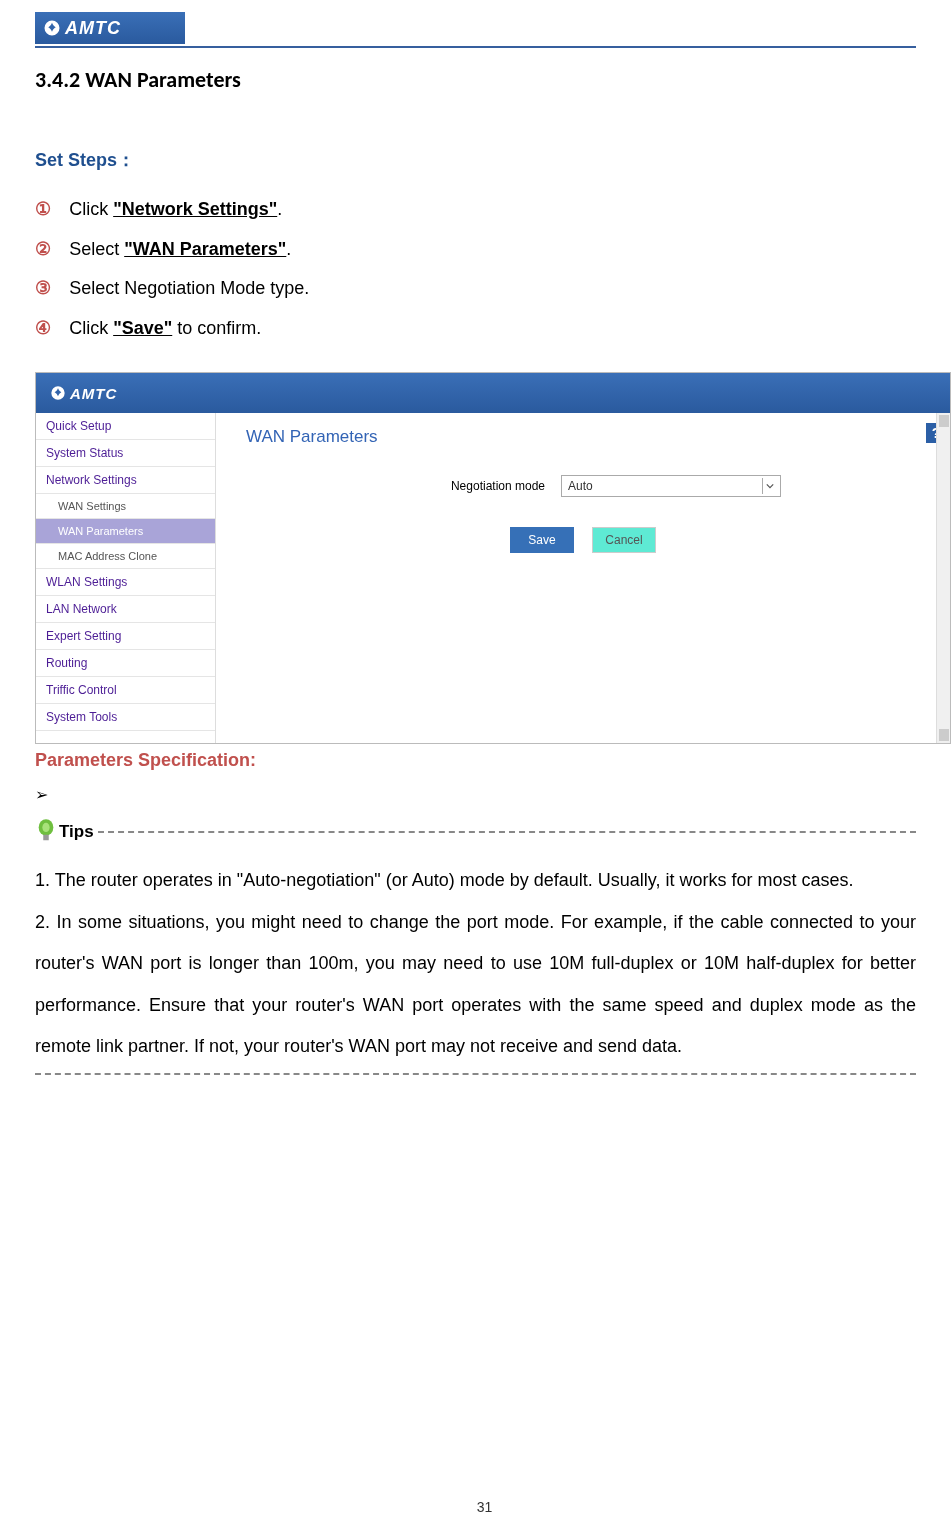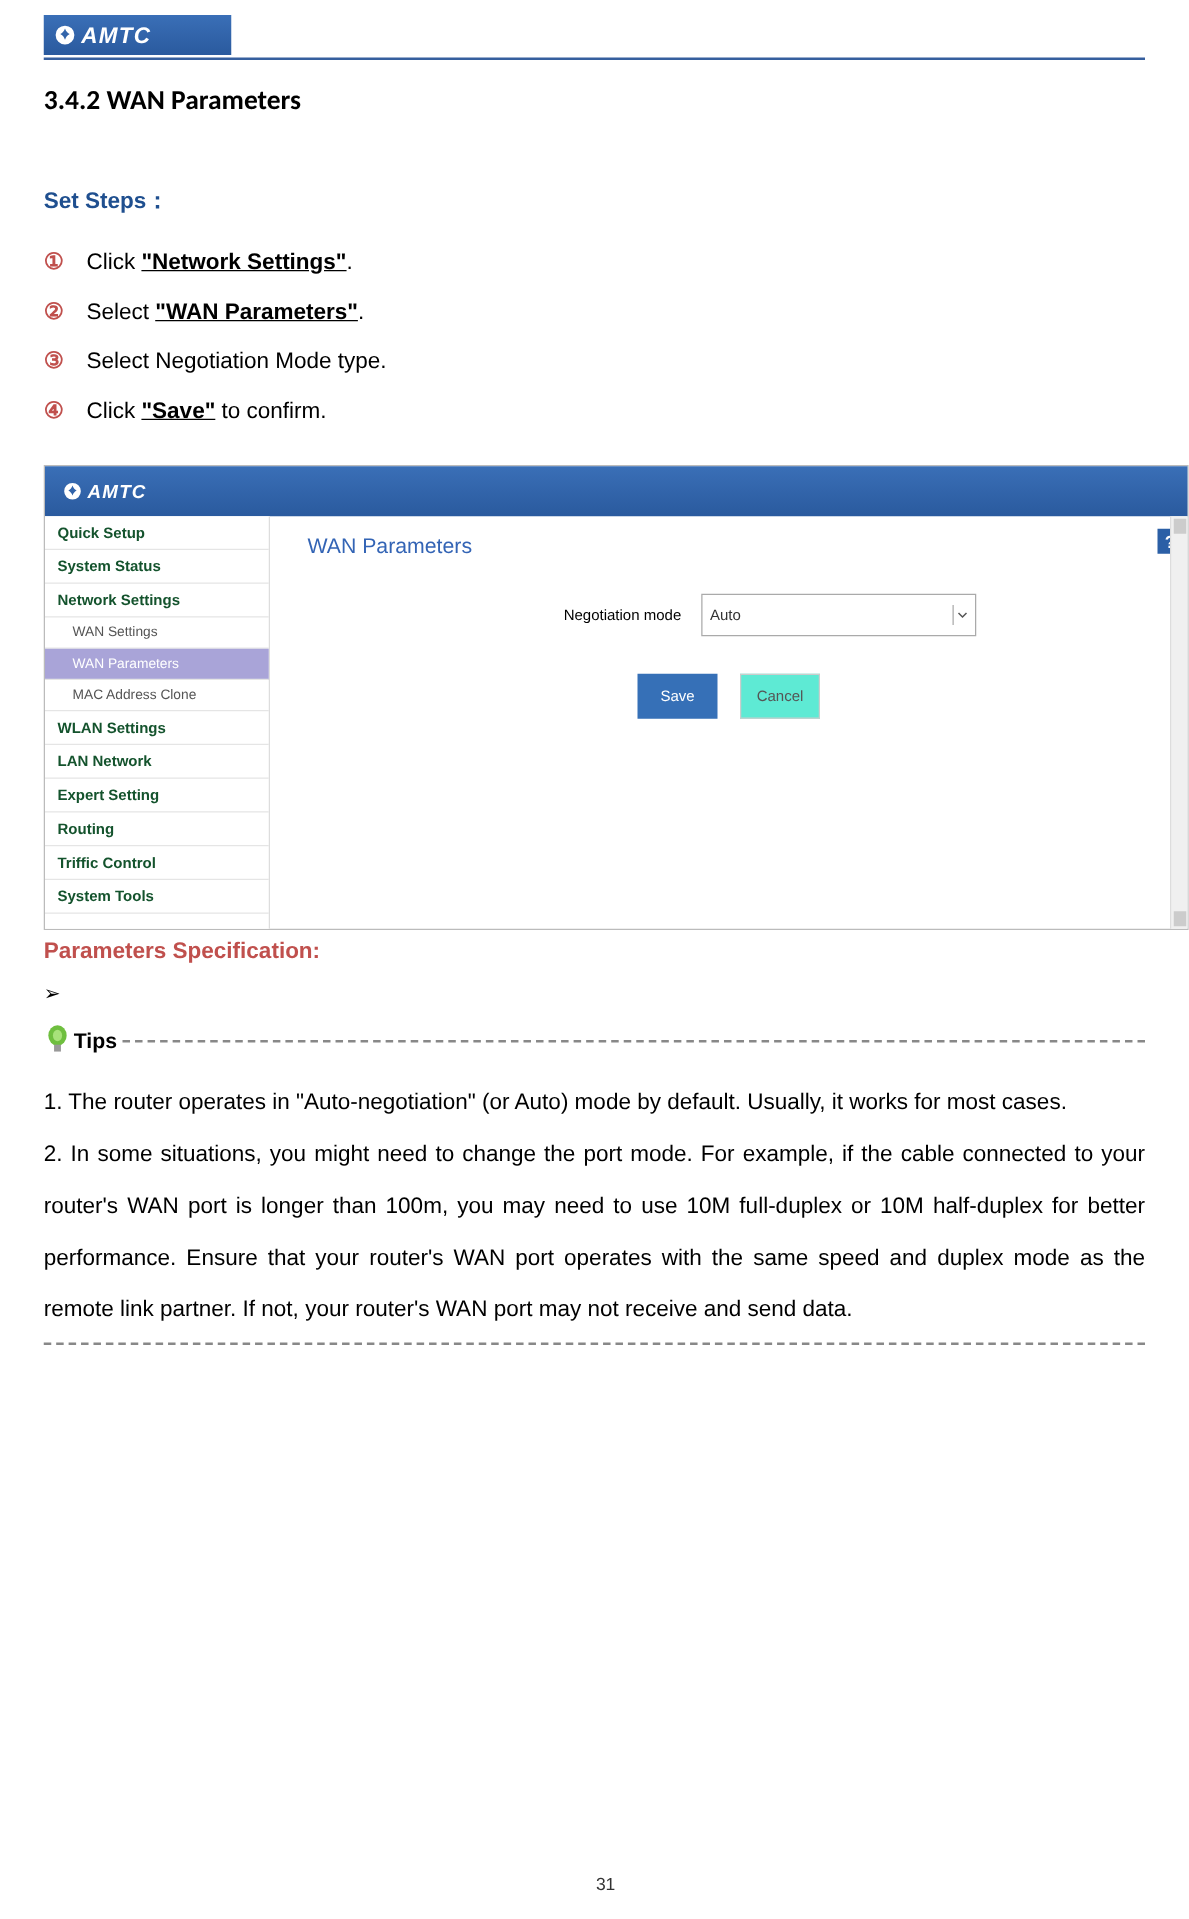--- a/index.html
+++ b/index.html
@@ -93,21 +93,21 @@
     width: 180px;
     background: #fff;
     border-right: 1px solid #ddd;
     font-size: 12px;
   }
   .sb-item {
     padding: 6px 10px;
     border-bottom: 1px solid #e5e5e5;
     color: #3a5ca0;
   }
-  .sb-item.top { color: #14532d; font-weight: bold; }
+  .sb-item.top { color: #4c1d95; }
   .sb-sub {
     padding: 6px 10px 6px 22px;
     border-bottom: 1px solid #e5e5e5;
     color: #555;
     font-size: 11px;
   }
   .sb-sub.active {
     background: #a9a4d8;
     color: #fff;
   }
@@ -129,21 +129,21 @@
     gap: 16px;
   }
   .form-label {
     font-size: 12px;
     color: #000000;
     width: 160px;
     text-align: right;
   }
   .form-select {
     width: 220px;
-    height: 34px;
+    height: 22px;
     border: 1px solid #aaa;
     background: #fff;
     display: flex;
     align-items: center;
     justify-content: space-between;
     padding: 0 4px 0 6px;
     font-size: 12px;
     color: #333;
   }
   .sel-arrow {
@@ -151,21 +151,21 @@
     border-left: 1px solid #aaa;
     display:flex;align-items:center;justify-content:center;
   }
   .btn-row {
     display: flex;
     justify-content: center;
     gap: 18px;
   }
   .btn {
     min-width: 64px;
-    height: 36px;
+    height: 26px;
     font-size: 12px;
     display: flex;
     align-items: center;
     justify-content: center;
     cursor: pointer;
   }
   .btn.save { background: #3670b7; color: #fff; }
   .btn.cancel { background: #5eead4; color: #555; border:1px solid #ccc; }
   .help-q {
     position: absolute;

